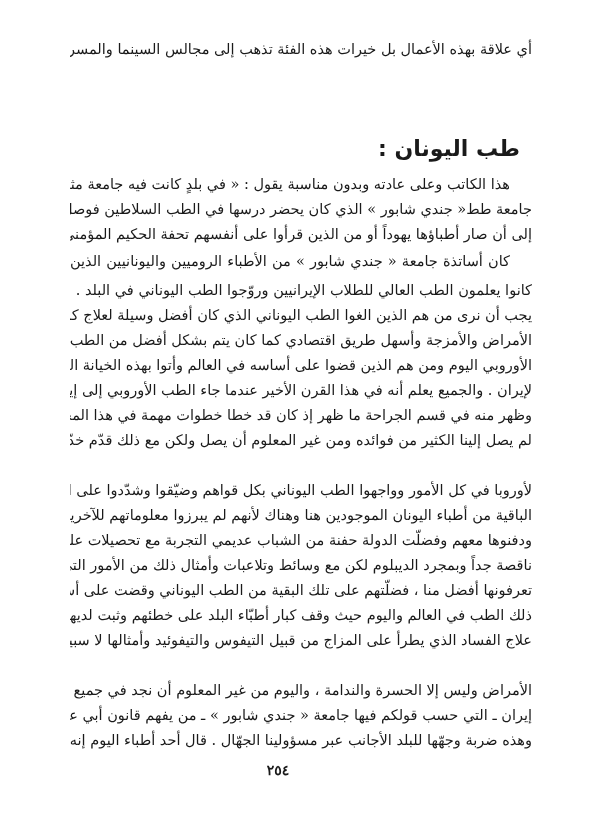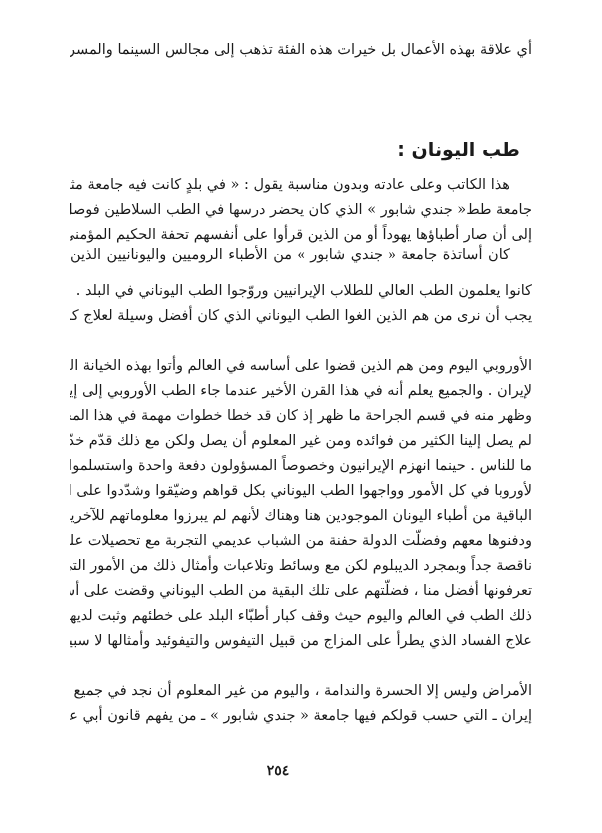--- a/index.html
+++ b/index.html
@@ -41,21 +41,21 @@
     .line.indent {
       padding-right: 22px;
       width: 440px;
     }
     .heading {
       position: absolute;
       right: 12px;
       top: 136px;
       font-family: "DejaVu Sans", "Liberation Sans", sans-serif;
       font-weight: bold;
-      font-size: 19px;
+      font-size: 22px;
       line-height: 26px;
       white-space: nowrap;
     }
     .page-number {
       position: absolute;
       left: 0;
       width: 556px;
       top: 762px;
       text-align: center;
       font-size: 14px;
@@ -69,32 +69,33 @@
 
 <div class="page">
   <div class="line" style="top:37px;">أي علاقة بهذه الأعمال بل خيرات هذه الفئة تذهب إلى مجالس السينما والمسرح</div>
 
   <div class="heading">طب اليونان :</div>
 
   <div class="line indent" style="top:172px;">هذا الكاتب وعلى عادته وبدون مناسبة يقول : « في بلدٍ كانت فيه جامعة مثل</div>
   <div class="line" style="top:197px;">جامعة طط« جندي شابور » الذي كان يحضر درسها في الطب السلاطين فوصل الأمر</div>
   <div class="line last" style="top:222px;">إلى أن صار أطباؤها يهوداً أو من الذين قرأوا على أنفسهم تحفة الحكيم المؤمني » .</div>
 
-  <div class="line indent" style="top:242px;font-family:Liberation Serif, serif;">كان أساتذة جامعة « جندي شابور » من الأطباء الروميين واليونانيين الذين</div>
+  <div class="line indent" style="top:249px;">كان أساتذة جامعة « جندي شابور » من الأطباء الروميين واليونانيين الذين</div>
   <div class="line" style="top:278px;">كانوا يعلمون الطب العالي للطلاب الإيرانيين وروّجوا الطب اليوناني في البلد . والآن</div>
   <div class="line" style="top:303px;">يجب أن نرى من هم الذين الغوا الطب اليوناني الذي كان أفضل وسيلة لعلاج كل</div>
+  <div class="line" style="top:328px;">الأمراض والأمزجة وأسهل طريق اقتصادي كما كان يتم بشكل أفضل من الطب</div>
   <div class="line" style="top:353px;">الأوروبي اليوم ومن هم الذين قضوا على أساسه في العالم وأتوا بهذه الخيانة الكبرى</div>
   <div class="line" style="top:378px;">لإيران . والجميع يعلم أنه في هذا القرن الأخير عندما جاء الطب الأوروبي إلى إيران</div>
   <div class="line" style="top:403px;">وظهر منه في قسم الجراحة ما ظهر إذ كان قد خطا خطوات مهمة في هذا المجال وإن</div>
   <div class="line" style="top:428px;">لم يصل إلينا الكثير من فوائده ومن غير المعلوم أن يصل ولكن مع ذلك قدّم خدّمات</div>
-  <div class="line" style="top:453px;">ما للناس . حينما انهزم الإيرانيون وخصوصاً المسؤولون دفعة واحدة واستسلموا</div>
   <div class="line" style="top:478px;">لأوروبا في كل الأمور وواجهوا الطب اليوناني بكل قواهم وضيّقوا وشدّدوا على البقية</div>
   <div class="line" style="top:503px;">الباقية من أطباء اليونان الموجودين هنا وهناك لأنهم لم يبرزوا معلوماتهم للآخرين</div>
   <div class="line" style="top:528px;">ودفنوها معهم وفضلّت الدولة حفنة من الشباب عديمي التجربة مع تحصيلات علمية</div>
   <div class="line" style="top:553px;">ناقصة جداً وبمجرد الديبلوم لكن مع وسائط وتلاعبات وأمثال ذلك من الأمور التي</div>
   <div class="line" style="top:578px;">تعرفونها أفضل منا ، فضلّتهم على تلك البقية من الطب اليوناني وقضت على أساس</div>
   <div class="line" style="top:603px;">ذلك الطب في العالم واليوم حيث وقف كبار أطبّاء البلد على خطئهم وثبت لديهم أن</div>
   <div class="line" style="top:628px;">علاج الفساد الذي يطرأ على المزاج من قبيل التيفوس والتيفوئيد وأمثالها لا سبيل له</div>
   <div class="line" style="top:678px;">الأمراض وليس إلا الحسرة والندامة ، واليوم من غير المعلوم أن نجد في جميع أنحاء</div>
   <div class="line" style="top:703px;">إيران ـ التي حسب قولكم فيها جامعة « جندي شابور » ـ من يفهم قانون أبي علي</div>
+  <div class="line" style="top:728px;">وهذه ضربة وجهّها للبلد الأجانب عبر مسؤولينا الجهّال . قال أحد أطباء اليوم إنه</div>
 </div>
 
 <div class="page-number">٢٥٤</div>
 
 </body></html>

